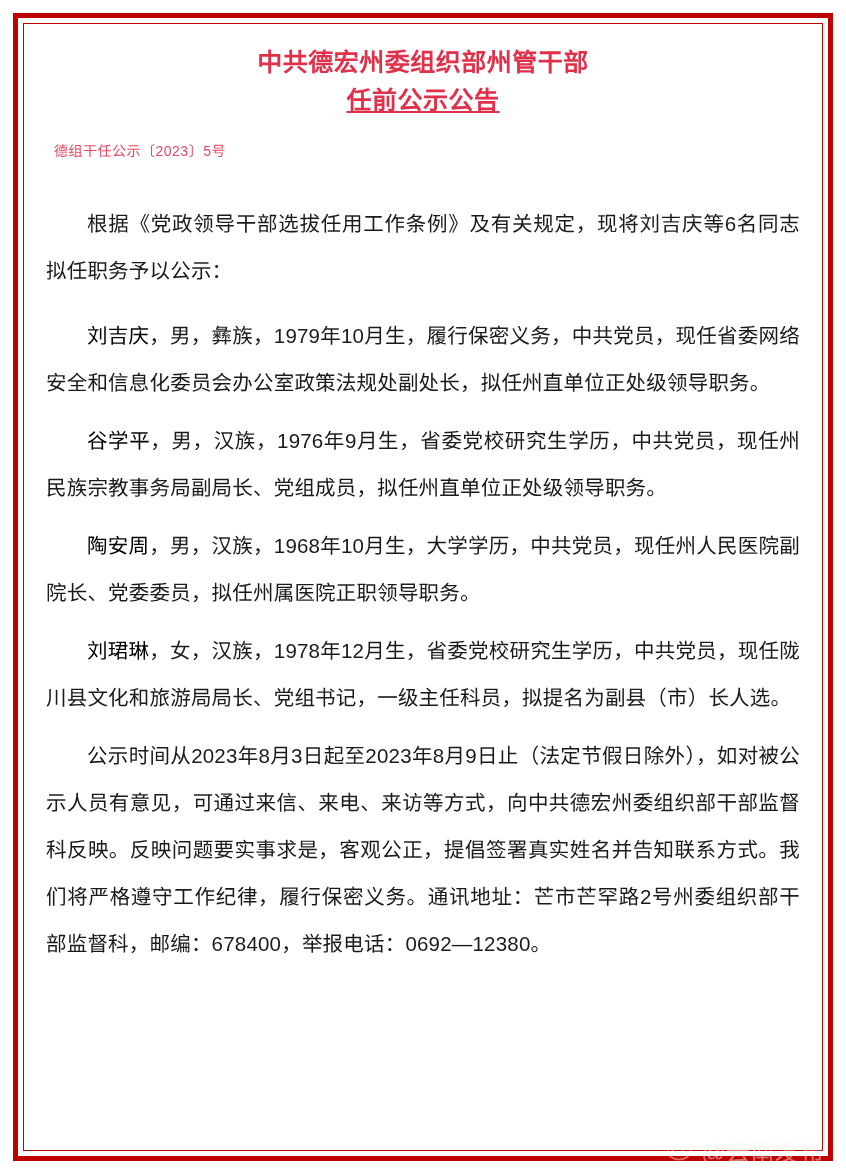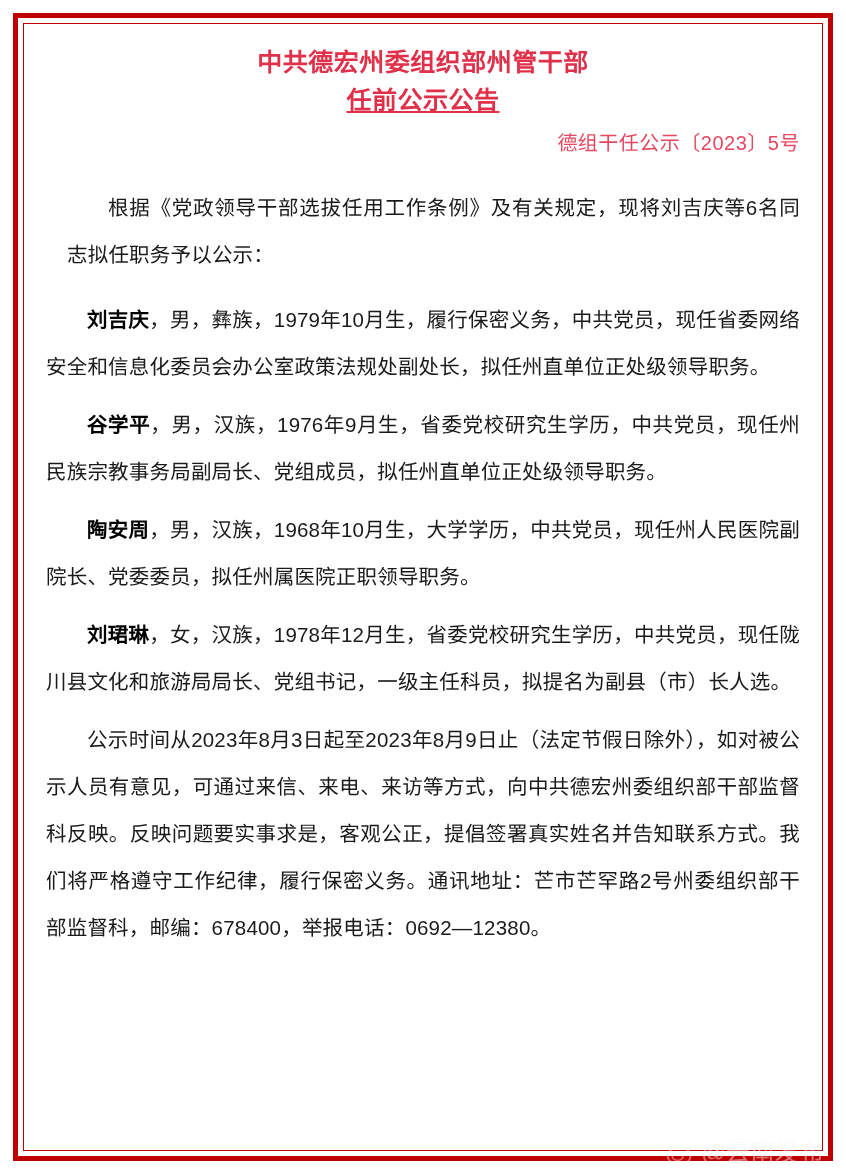--- a/index.html
+++ b/index.html
@@ -67,69 +67,68 @@
     font-size: 25px;
     line-height: 36px;
     text-align: center;
     letter-spacing: 0.5px;
     margin: 0;
     padding-top: 2px;
     text-decoration: underline;
   }
   .doc-number {
     color: #e64860;
-    font-size: 20px;
+    font-size: 14px;
     line-height: 30px;
-    text-align: right;
-    margin: 0;
+    text-align: left;
+    margin: 8px;
     padding-top: 10px;
     letter-spacing: 0.5px;
   }
 
   
   .body-block {
     padding-top: 26px;
   }
   .para {
     font-size: 20.5px;
     line-height: 47px;
     color: #1a1a1a;
     text-indent: 2em;
     margin: 0 0 11px 0;
     text-align: justify;
     text-justify: inter-ideograph;
     letter-spacing: 0.2px;
   }
   .para .nm {
-    font-weight: bold;
+    font-weight: normal;
     color: #000000;
   }
   .para.intro {
     margin-bottom: 18px;
-    margin-left: 21px;
   }
   .para.notice {
     margin-top: 6px;
     margin-bottom: 12px;
   }
 
   
   .signature {
     padding-top: 42px;
     text-align: right;
     padding-right: 12px;
   }
 
   
   .watermark {
     position: absolute;
     right: 22px;
     bottom: 6px;
     display: flex;
-    align-items: flex-end;
+    align-items: flex-start;
     gap: 5px;
     opacity: 0.45;
     pointer-events: none;
     user-select: none;
   }
   .watermark .wm-logo {
     width: 30px;
     height: 30px;
     flex: 0 0 auto;
   }

